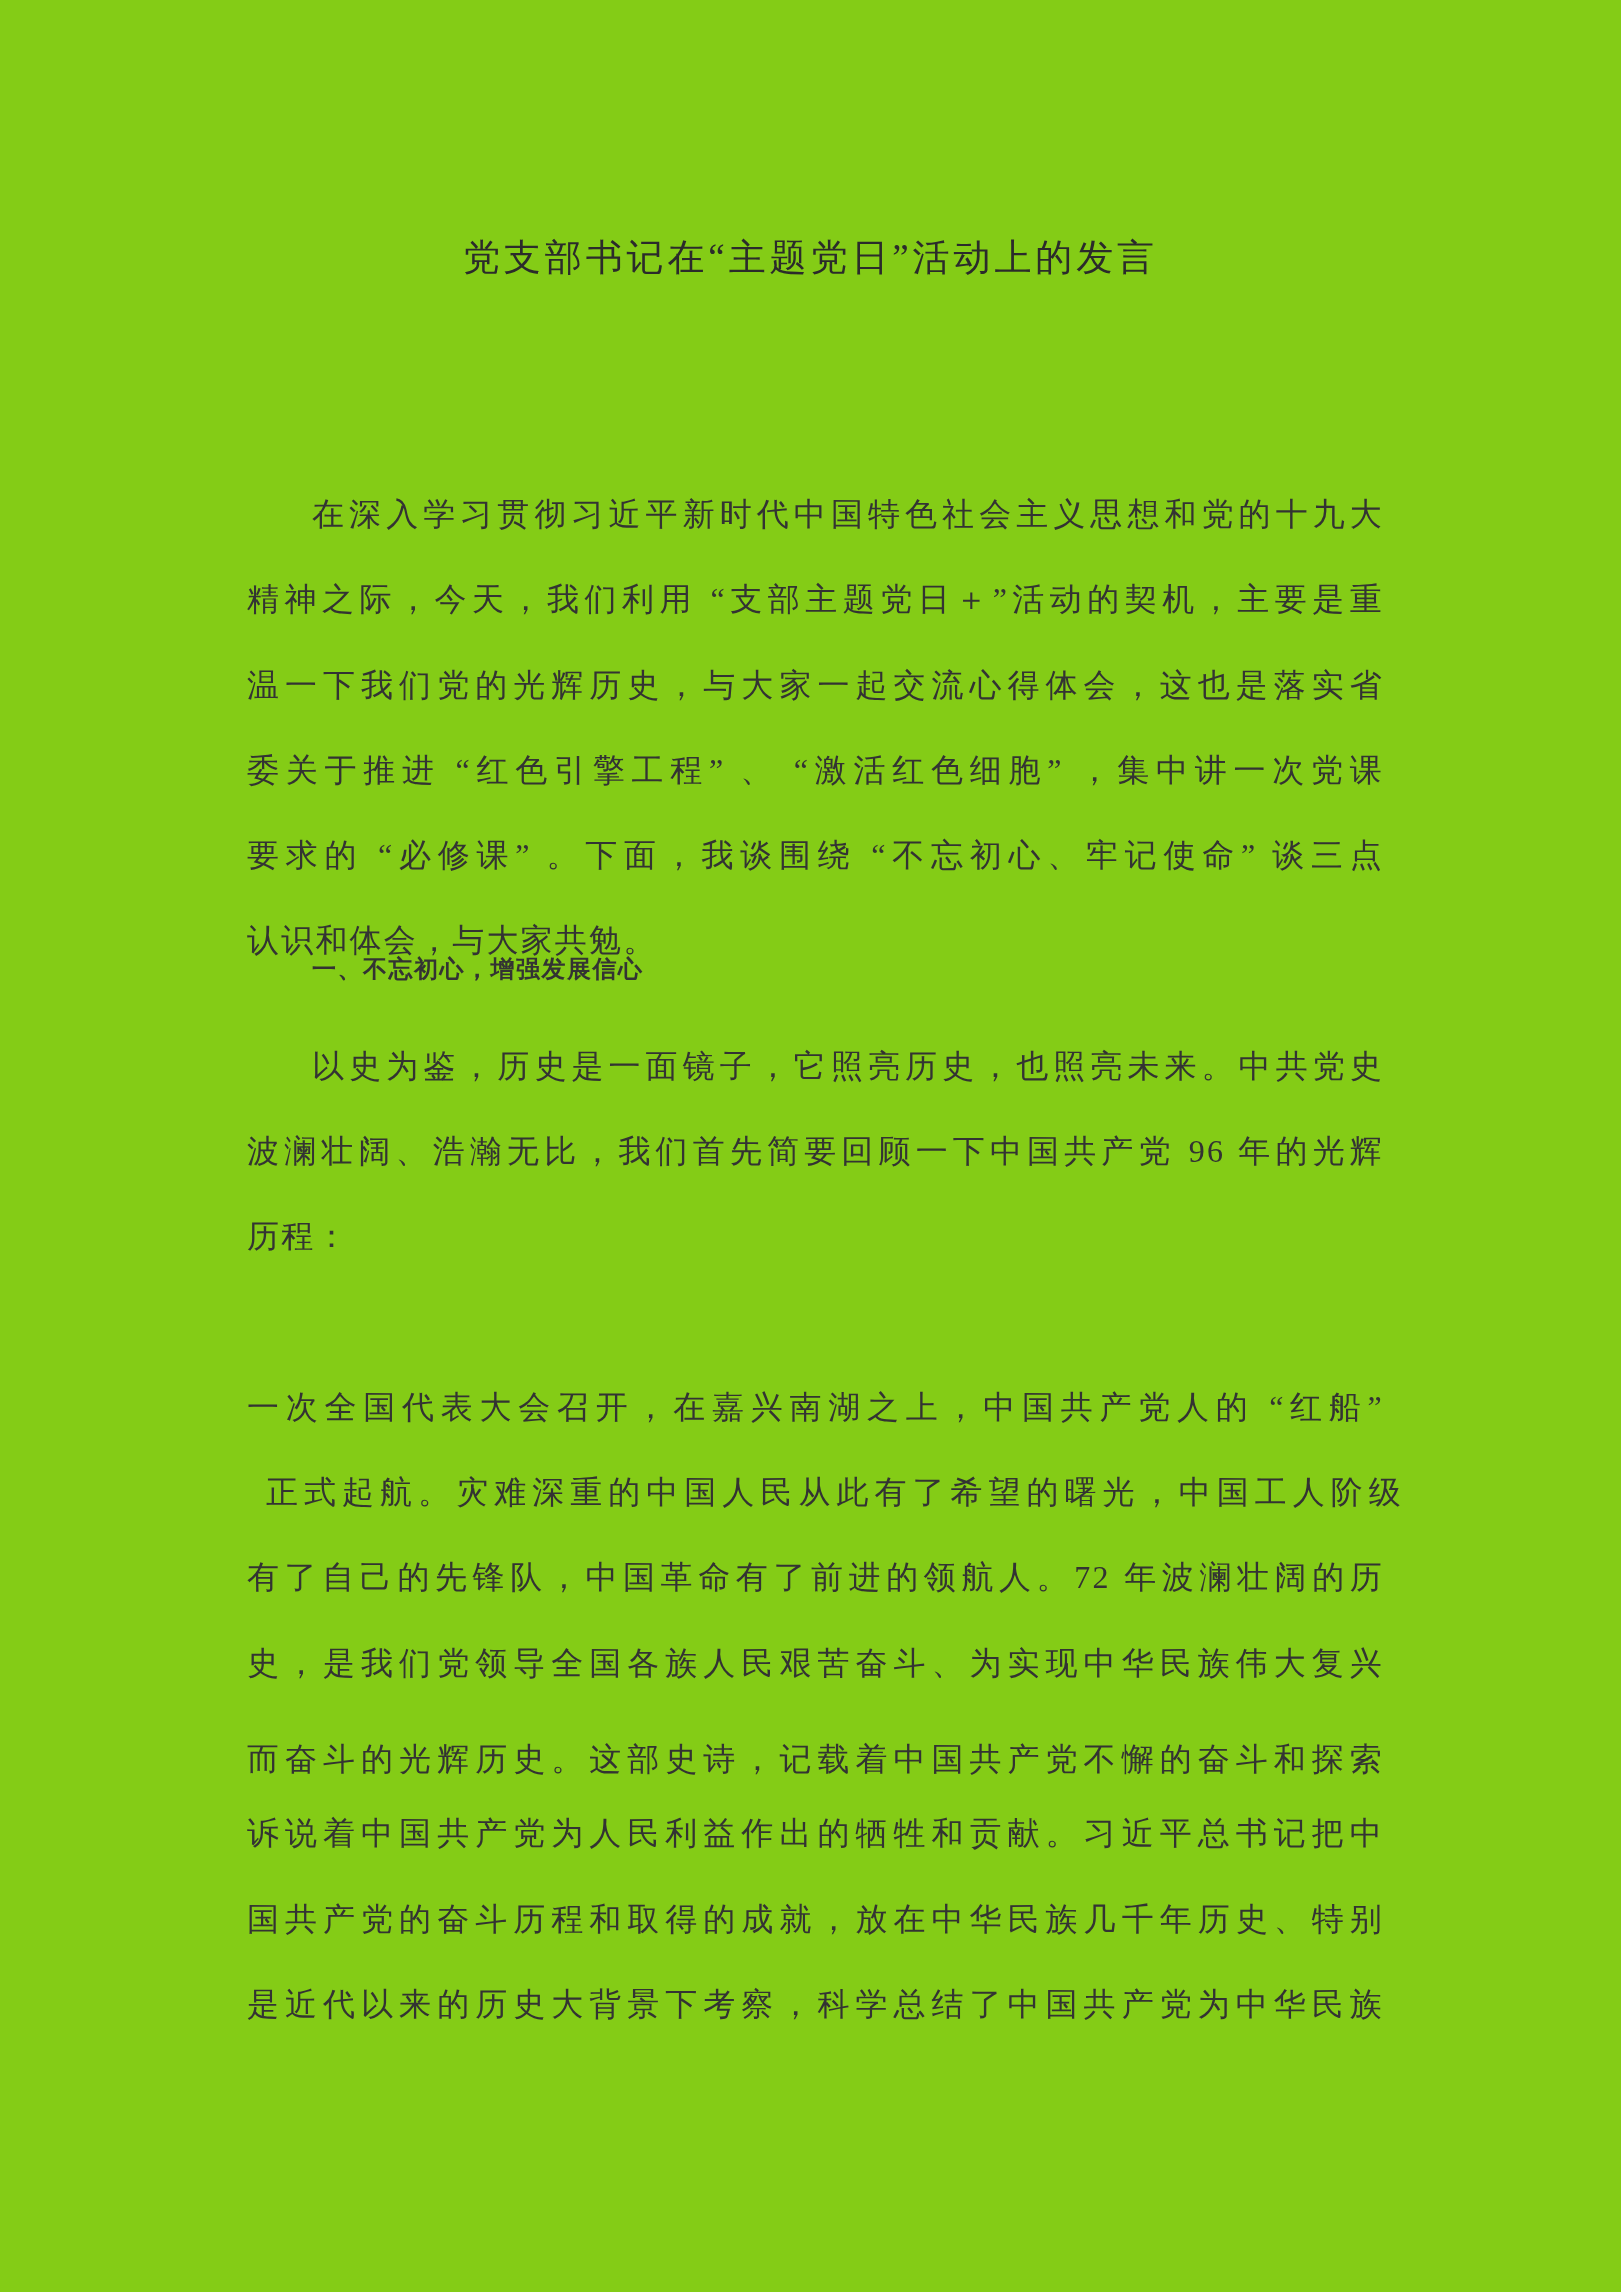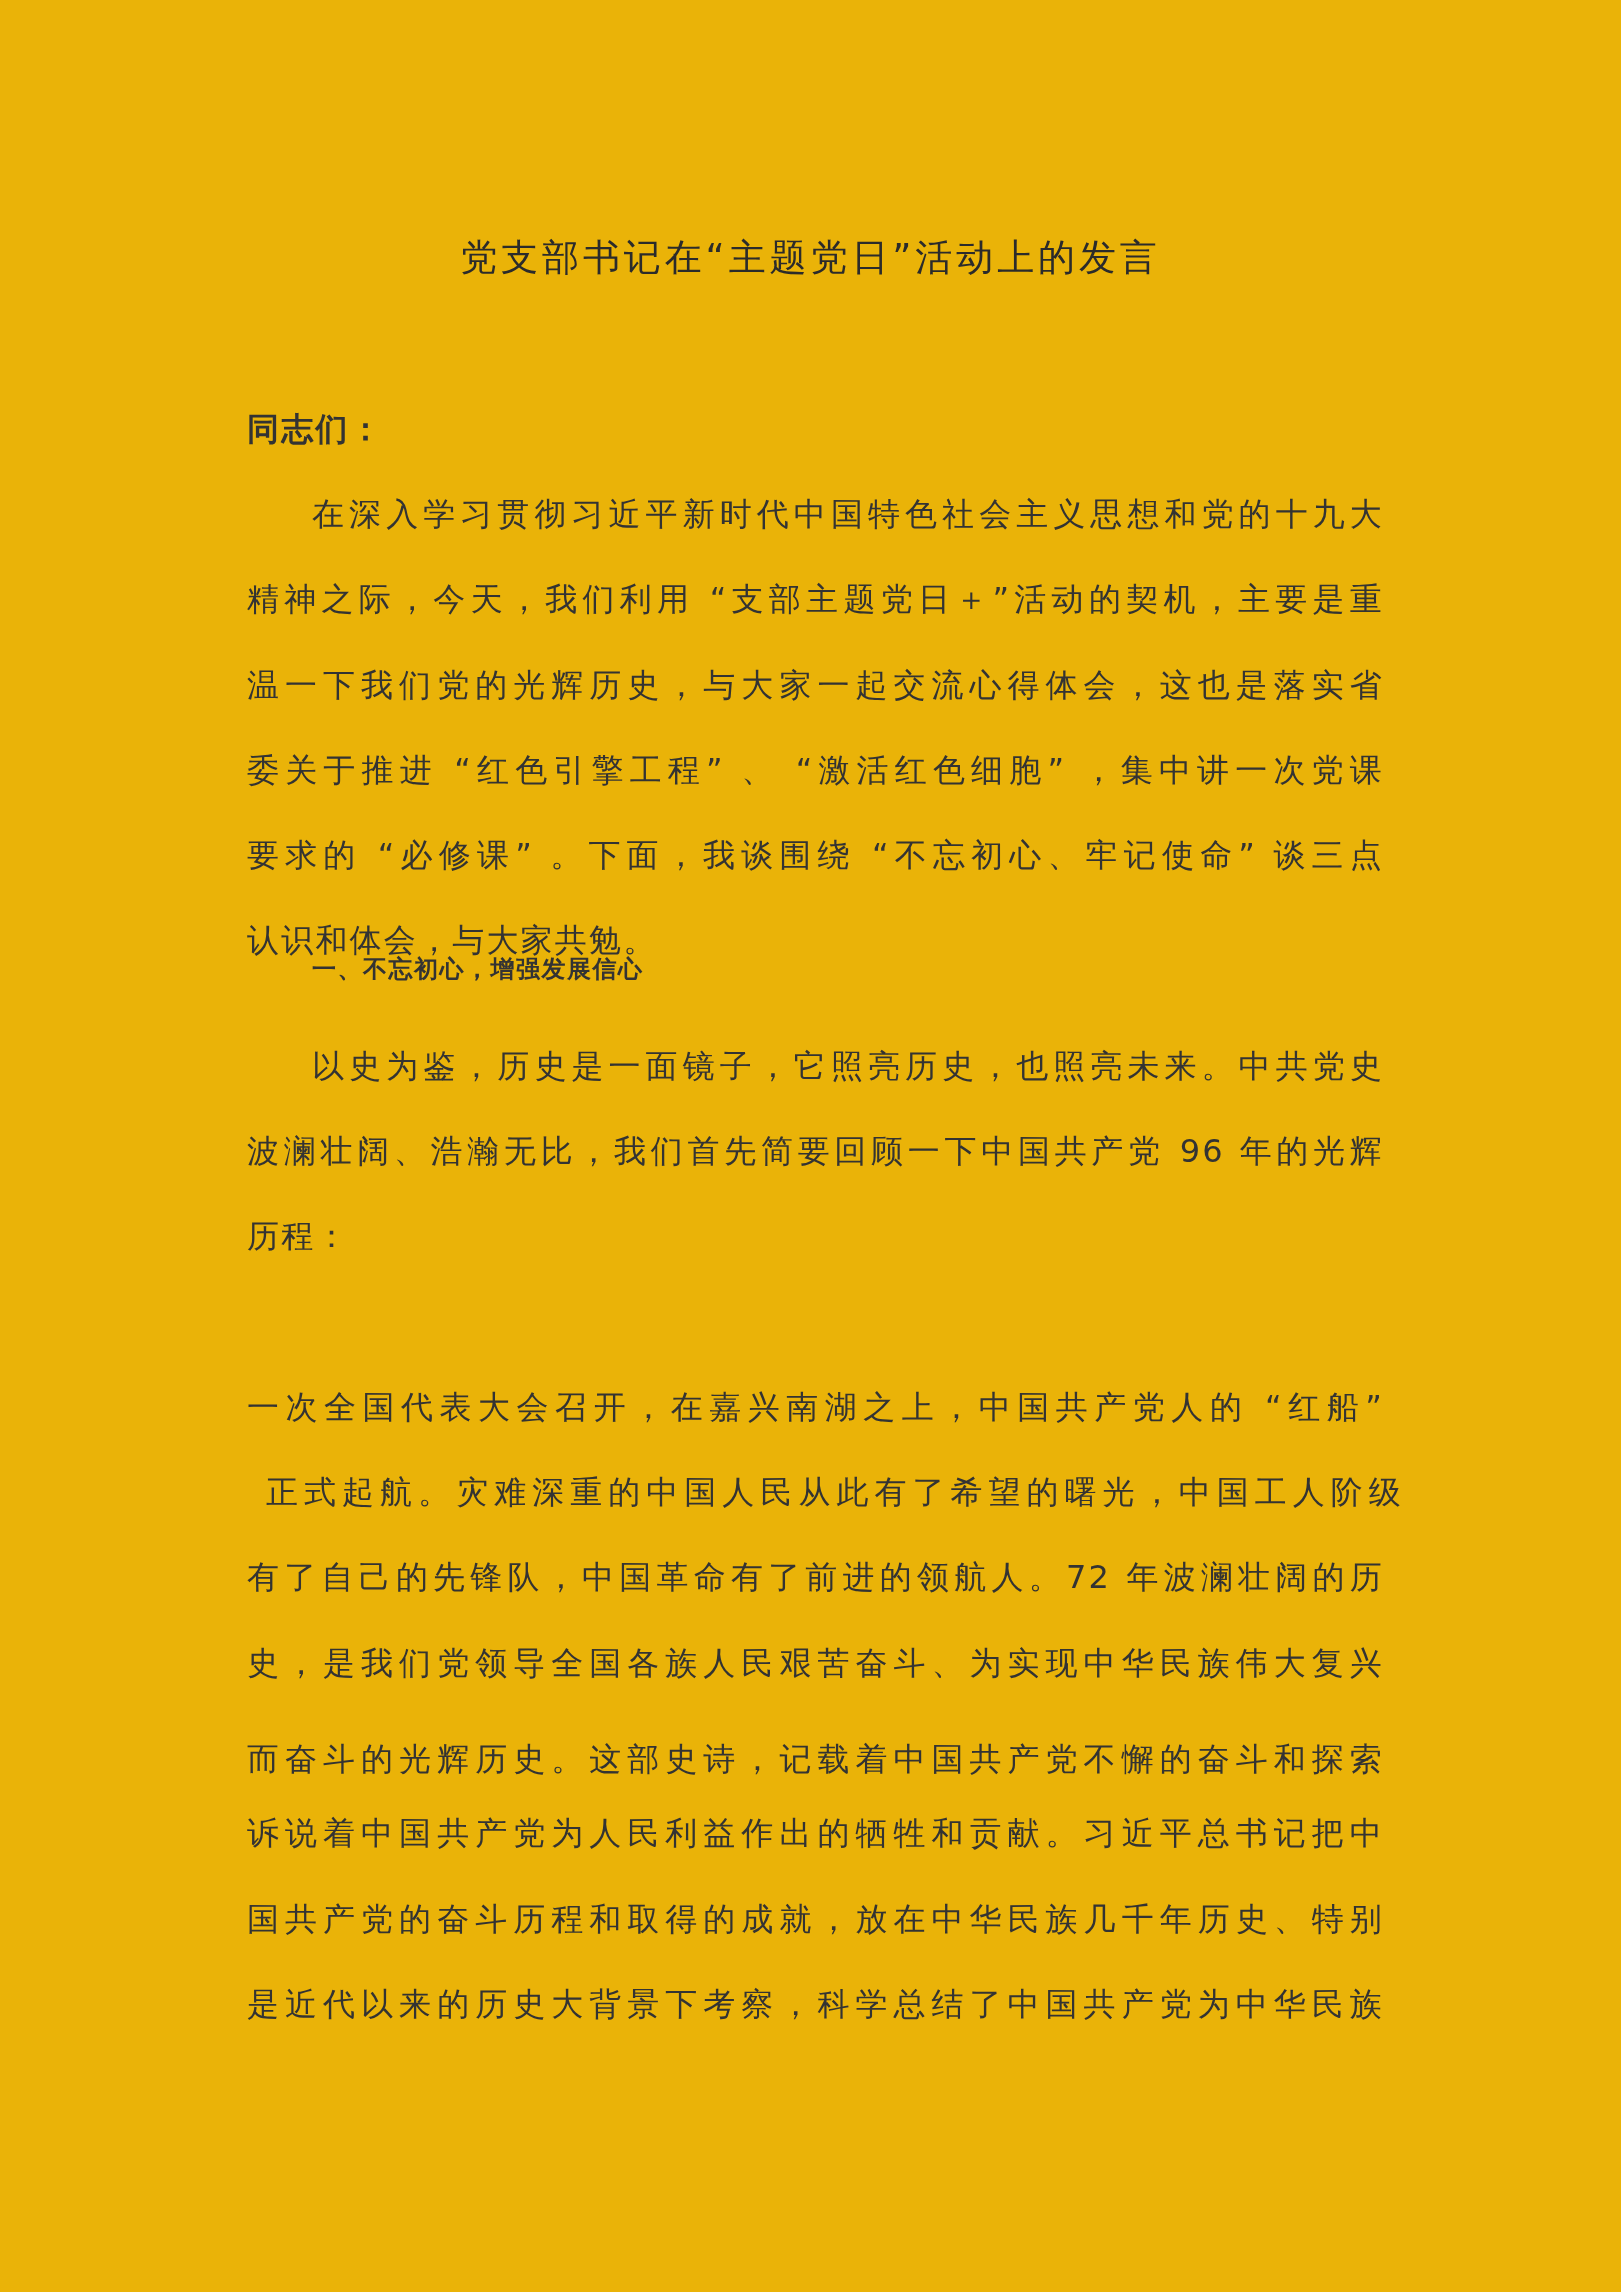--- a/index.html
+++ b/index.html
@@ -1,34 +1,33 @@
 <!DOCTYPE html>
 <html><head>
 <meta charset="utf-8">
 <style>
   html, body { margin: 0; padding: 0; background: #ffffff; }
   body { width: 1621px; height: 2293px; position: relative; overflow: hidden;
          font-family: "DejaVu Sans", sans-serif; color: #333333; }
-  .page { position: absolute; left: 0; top: 0; width: 1621px; height: 2293px; background: #eab308; }
+  .page { position: absolute; left: 0; top: 0; width: 1621px; height: 2293px; background: #84cc16; font-family: Liberation Serif, serif; }
   .title { position: absolute; left: 0; width: 1621px; top: 233px; text-align: center;
            font-size: 37px; letter-spacing: 3.9px; color: #2b2b2b; }
   .line { position: absolute; left: 247px; width: 1137px; font-size: 32px; line-height: 39px;
           white-space: nowrap; letter-spacing: 2.2px; }
   .just { text-align: justify; text-align-last: justify; }
   .indent { left: 312px; width: 1072px; }
   .indent2 { left: 323px; width: 1061px; }
   .bold { font-weight: bold; }
 </style>
 </head>
 <body>
 
 <div class="page">
   <div class="title">党支部书记在“主题党日”活动上的发言</div>
 
-  <div class="line bold" style="top:410px;">同志们：</div>
 
   <div id="intro">
       <div class="line indent just" style="top: 495px;">在深入学习贯彻习近平新时代中国特色社会主义思想和党的十九大</div>
       <div class="line just" style="top: 580px;">精神之际，今天，我们利用 “支部主题党日＋”活动的契机，主要是重</div>
       <div class="line just" style="top: 666px;">温一下我们党的光辉历史，与大家一起交流心得体会，这也是落实省</div>
       <div class="line just" style="top: 751px;">委关于推进 “红色引擎工程” 、 “激活红色细胞” ，集中讲一次党课</div>
       <div class="line just" style="top: 836px;">要求的 “必修课” 。下面，我谈围绕 “不忘初心、牢记使命” 谈三点</div>
       <div class="line " style="top: 921px;">认识和体会，与大家共勉。</div>
     </div>
 

